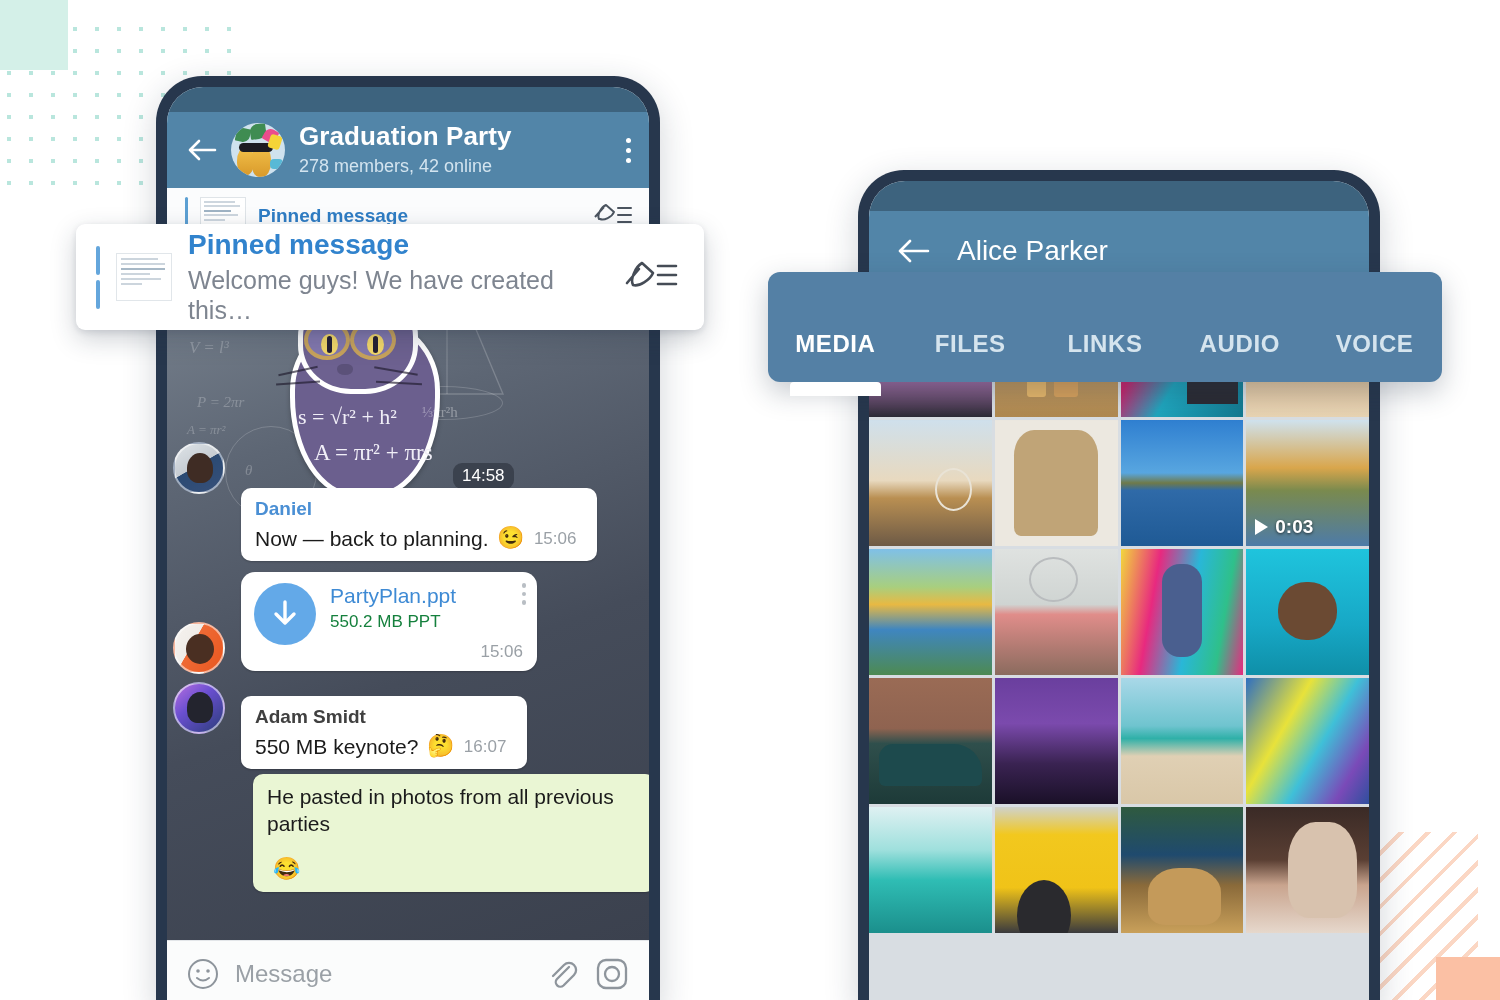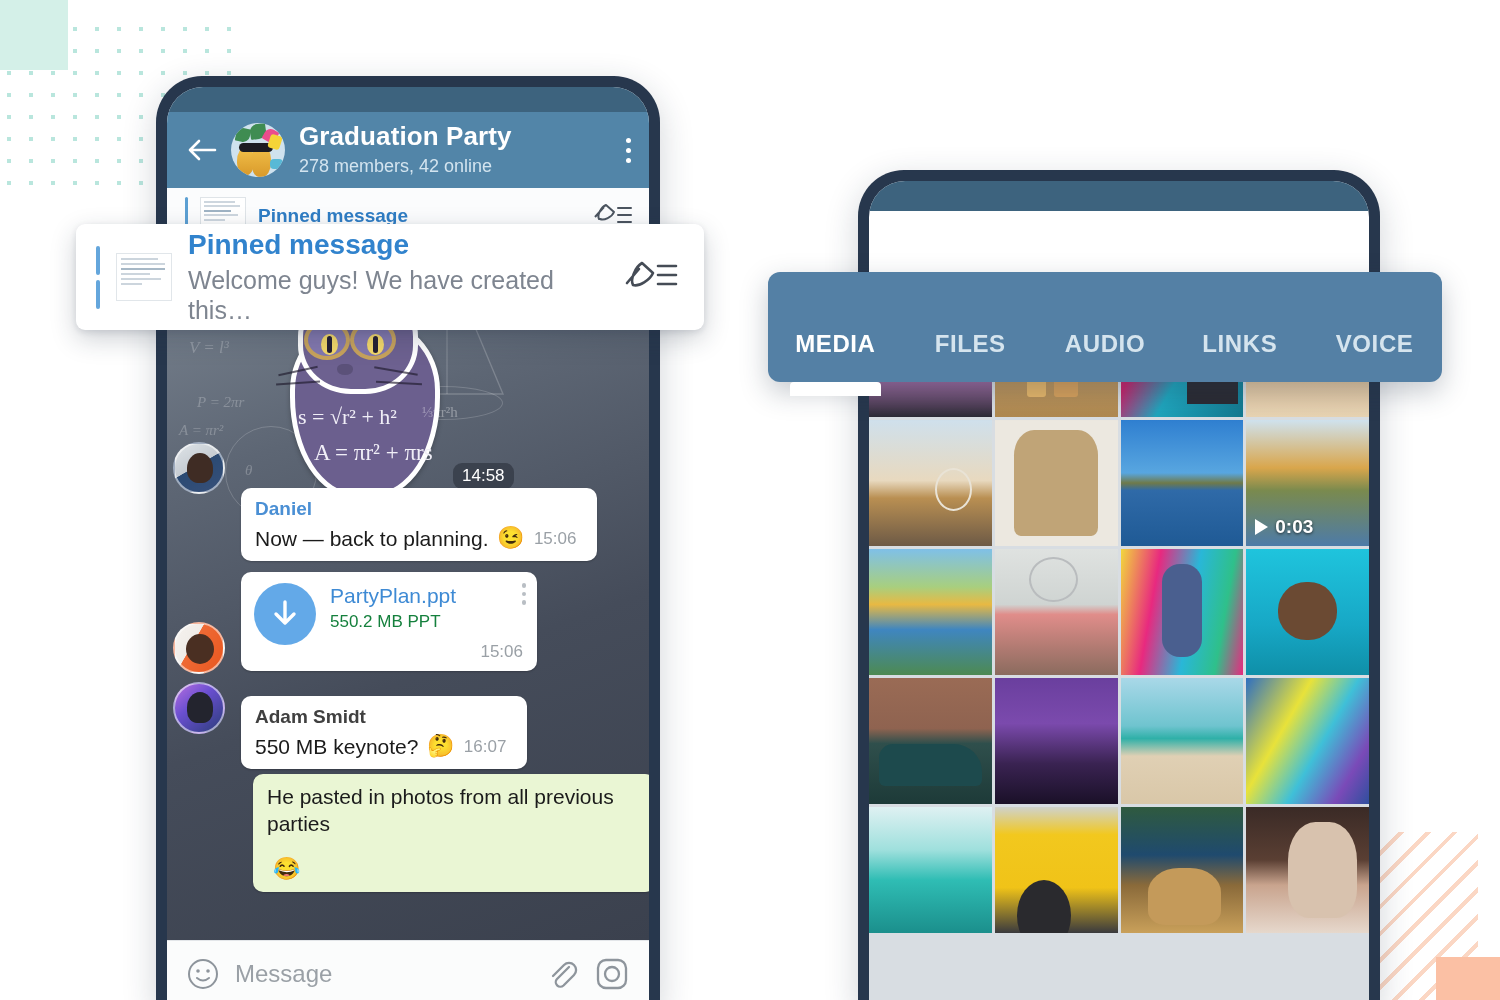--- a/index.html
+++ b/index.html
@@ -314,21 +314,21 @@
         </div>
       </div>
 
       <div class="chat-body">
 
         <div class="board-math" style="font-size:17px;">
           <span style="left:68px;top:32px;">L = πr</span>
           <span style="left:22px;top:64px;">A = θ</span>
           <span style="left:22px;top:94px;">V = l³</span>
           <span style="left:30px;top:150px;font-size:15px;">P = 2πr</span>
-          <span style="left:12px;top:178px;font-size:15px;">A = πr²</span>
+          <span style="left:20px;top:178px;font-size:13px;">A = πr²</span>
           <span style="left:178px;top:22px;">θ</span>
           <span style="left:180px;top:50px;">θ</span>
           <span style="left:218px;top:58px;font-size:14px;">h</span>
           <span style="left:250px;top:52px;font-size:14px;">s</span>
           <span style="left:44px;top:218px;font-size:15px;">L</span>
           <span style="left:78px;top:218px;font-size:15px;">θ</span>
           <div class="board-ring" style="left:58px;top:182px;width:92px;height:92px;"></div>
           <div class="board-ring" style="left:216px;top:142px;width:120px;height:34px;"></div>
           <svg style="position:absolute;left:210px;top:10px;" width="140" height="160" viewBox="0 0 140 160">
             <path d="M70 6 L14 140 L126 140 Z" stroke="rgba(255,255,255,.2)" stroke-width="1.4" fill="none"></path>
@@ -372,21 +372,21 @@
 
         <div class="bubble" style="left:74px;top:244px;width:356px;">
           <div class="sender s-daniel">Daniel</div>
           <div class="msgrow">
             <span>Now — back to planning.</span>
             <span style="font-size:22px;">😉</span>
             <span class="bt">15:06</span>
           </div>
         </div>
 
-        <div class="file-bubble" style="left:74px;top:328px;width:296px;">
+        <div class="file-bubble" style="left:74px;top:328px;width:296px;border-radius:14px;">
           <div class="dl-circle">
             <svg width="30" height="32" viewBox="0 0 30 32">
               <path d="M15 4 V24 M6 16 L15 25 L24 16" stroke="#fff" stroke-width="3.4" fill="none" stroke-linecap="round" stroke-linejoin="round"></path>
             </svg>
           </div>
           <div style="flex:1 1 auto;min-width:0;">
             <div class="file-name">PartyPlan.ppt</div>
             <div class="file-meta">550.2 MB PPT</div>
             <div class="file-time">15:06</div>
           </div>
@@ -429,20 +429,26 @@
           <rect x="3" y="3" width="28" height="28" rx="8" stroke="#8e959c" stroke-width="2.3" fill="none"></rect>
           <circle cx="17" cy="17" r="7" stroke="#8e959c" stroke-width="2.3" fill="none"></circle>
         </svg>
       </div>
     </div>
   </div>
 
   <div class="phone" id="phone-right">
     <div class="phone-screen">
       <div class="statusbar"></div>
+      <div class="profile-header">
+        <svg width="34" height="26" viewBox="0 0 34 26">
+          <path d="M13 3 L3 13 L13 23 M3 13 H31" stroke="#fff" stroke-width="2.6" fill="none" stroke-linecap="round" stroke-linejoin="round"></path>
+        </svg>
+        <div class="profile-name">Alice Parker</div>
+      </div>
 
       <div class="media-grid">
         <div class="tile" style="background:linear-gradient(#4ec5e0 0%,#f3d35e 26%,#ef8f7d 52%,#9b6a9e 72%,#2c2a35 100%);"></div>
         <div class="tile" style="background:linear-gradient(#e9eaec 0%,#dcdedf 48%,#c9a169 49%,#b08950 100%);">
           <div style="position:absolute;left:26%;bottom:16%;width:16%;height:44%;background:#e8b86a;border-radius:3px;"></div>
           <div style="position:absolute;left:48%;bottom:16%;width:20%;height:54%;background:#d9a25c;border-radius:3px;"></div>
           <div style="position:absolute;left:32%;top:8%;width:3px;height:28%;background:#e23b2e;transform:rotate(12deg);"></div>
           <div style="position:absolute;left:56%;top:4%;width:3px;height:30%;background:#e23b2e;transform:rotate(-8deg);"></div>
         </div>
         <div class="tile" style="background:linear-gradient(120deg,#e8307c 0%,#c7246b 30%,#1fa5bd 55%,#13788f 100%);">
@@ -520,23 +526,23 @@
   </div>
 
   <div class="tabs-card">
     <div class="tab active">
         <span>MEDIA</span>
       </div>
     <div class="tab">
         <span>FILES</span>
       </div>
     <div class="tab">
+        <span>LINKS</span>
+      </div>
+    <div class="tab">
         <span>AUDIO</span>
-      </div>
-    <div class="tab">
-        <span>LINKS</span>
       </div>
     <div class="tab">
         <span>VOICE</span>
       </div>
   </div>
 
 </div>
 
 </body></html>

